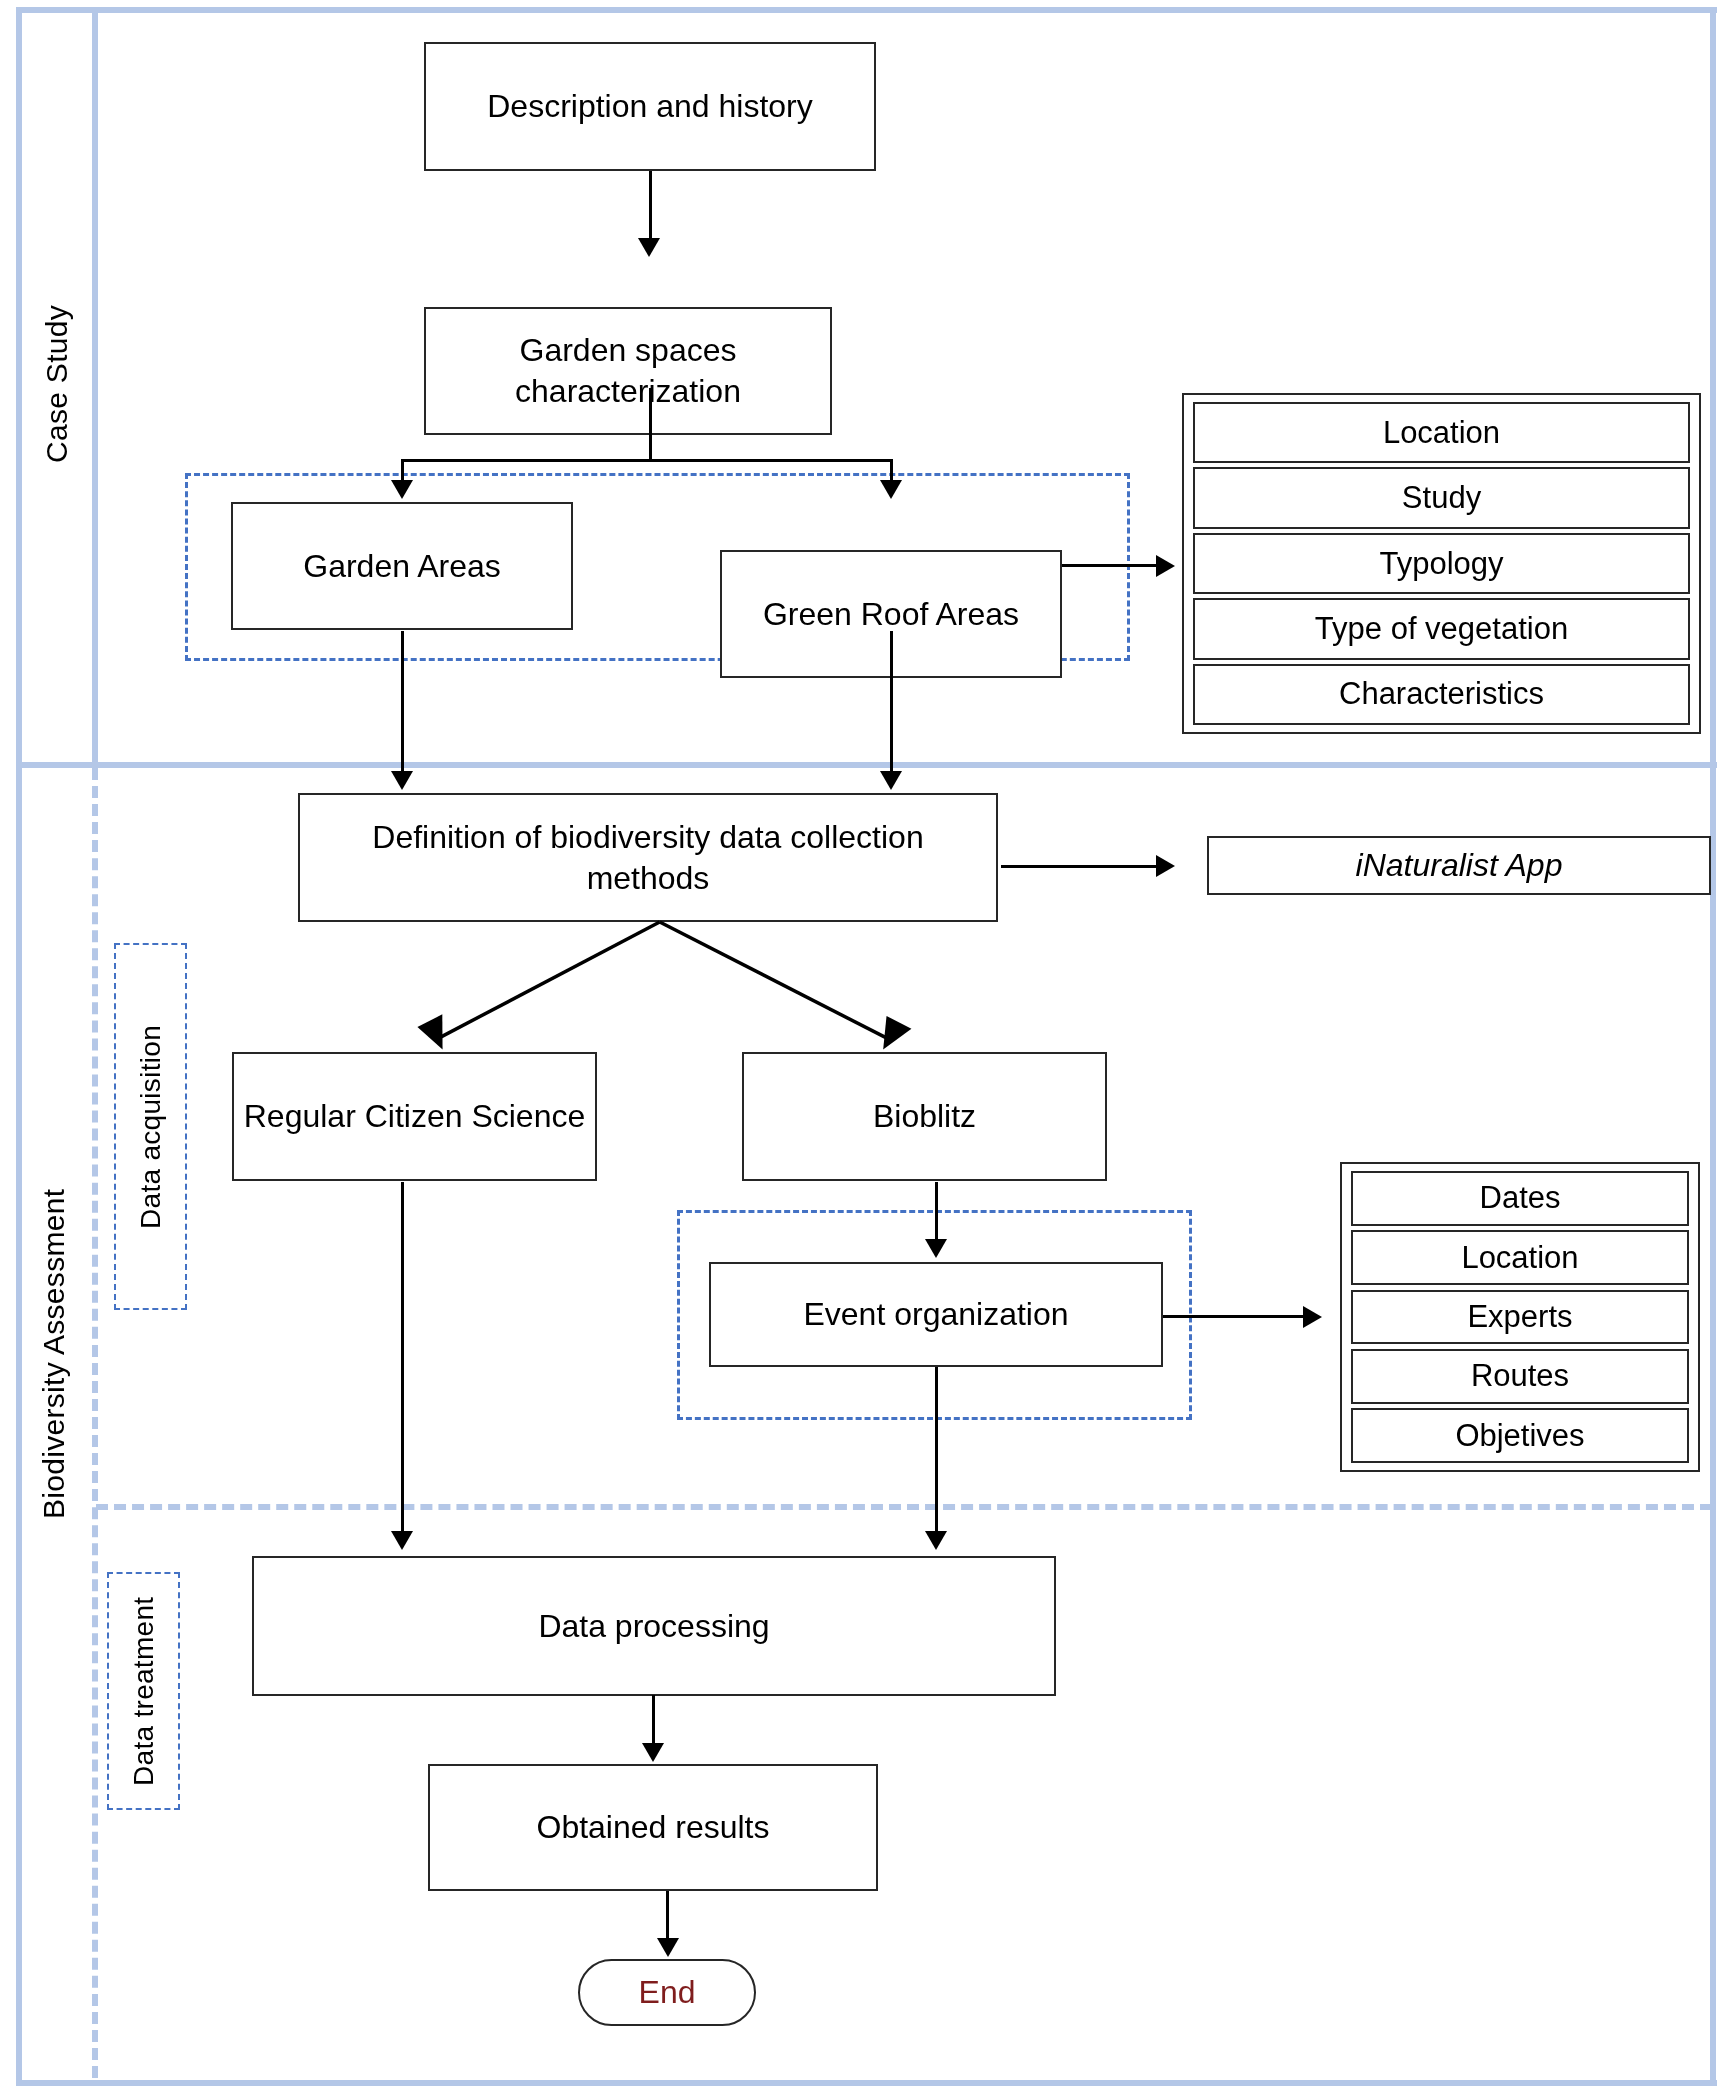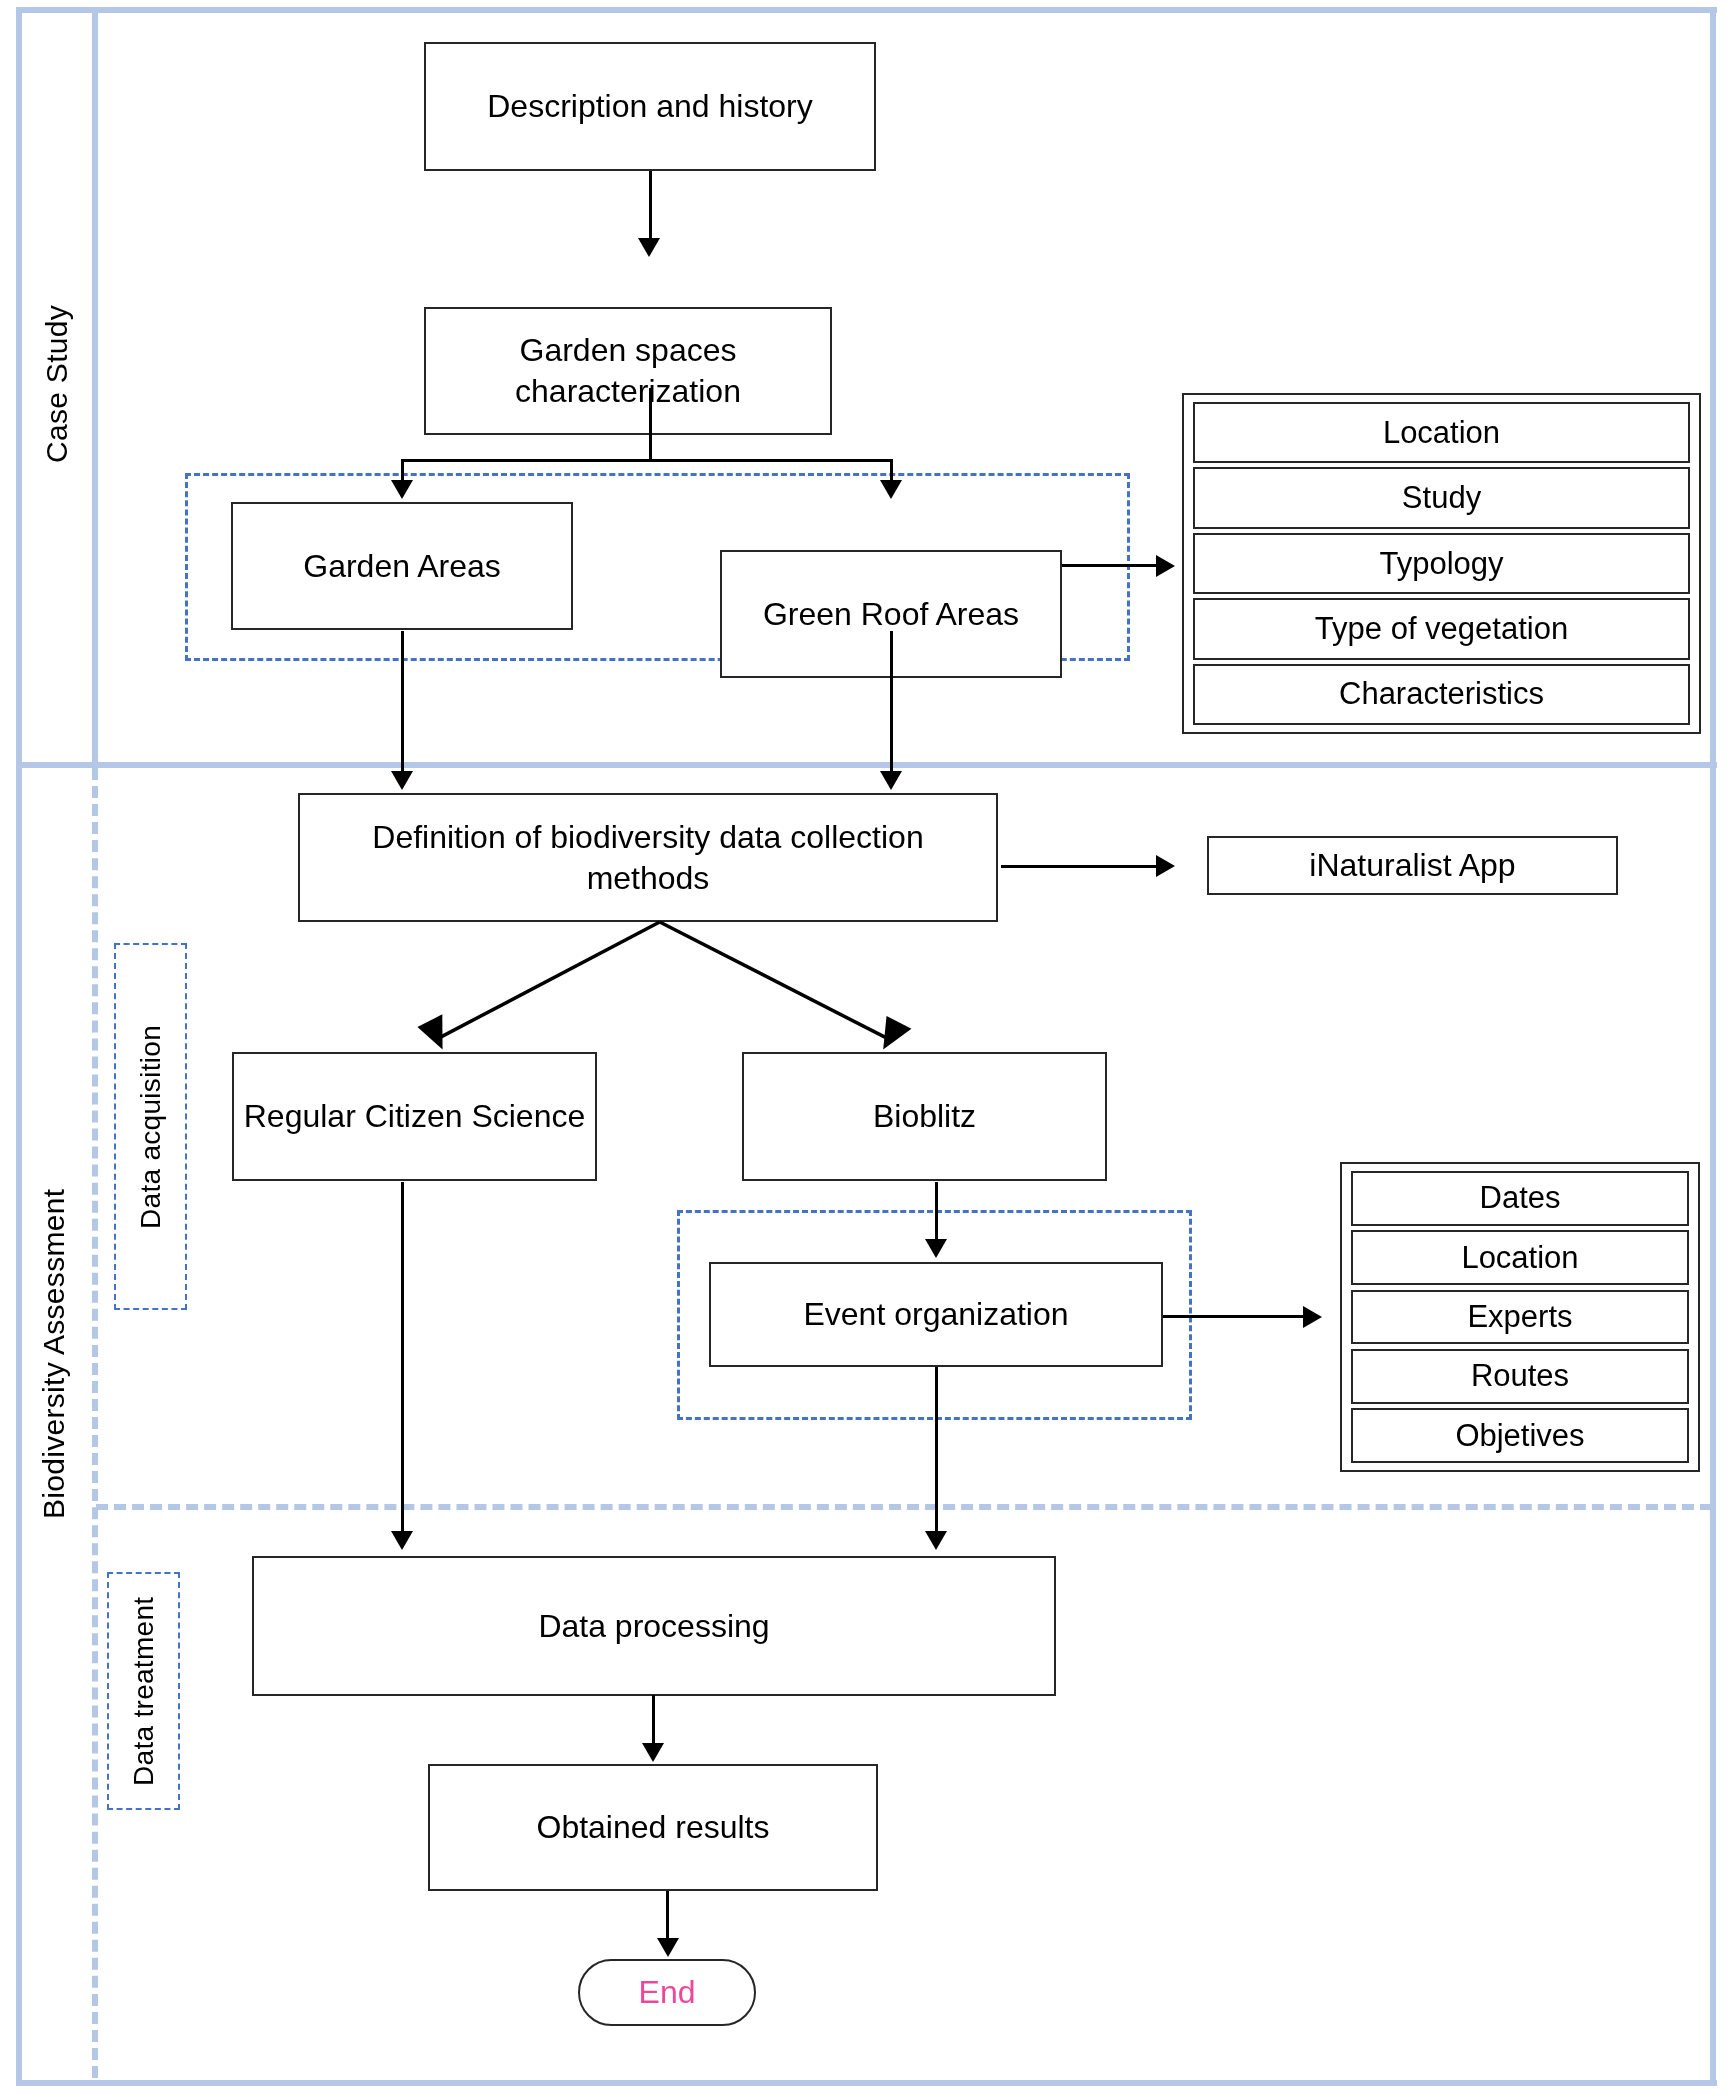--- a/index.html
+++ b/index.html
@@ -70,21 +70,21 @@
   
   .terminator {
     position: absolute;
     box-sizing: border-box;
     border: 2.6px solid #262626;
     background: #ffffff;
     border-radius: 873px;
     display: flex;
     align-items: center;
     justify-content: center;
-    color: #ec4899;
+    color: #7f1d1d;
     font-size: 32px;
   }
 
   
   .attr-group {
     position: absolute;
     box-sizing: border-box;
     border: 2.6px solid #262626;
     background: #ffffff;
     display: flex;
@@ -178,21 +178,21 @@
   <div class="node" style="left:424px; top:42px; width:452px; height:129px;">Description and history</div>
 
   <div class="node" style="left:424px; top:259px; width:408px; height:128px;margin-top:48px;">Garden spaces characterization</div>
 
   <div class="node" style="left:231px; top:502px; width:342px; height:128px;">Garden Areas</div>
 
   <div class="node" style="left:720px; top:502px; width:342px; height:128px;margin-top:48px;">Green Roof Areas</div>
 
   <div class="node" style="left:298px; top:793px; width:700px; height:129px;">Definition of biodiversity data collection methods</div>
 
-  <div class="node" style="left:1207px; top:836px; width:411px; height:59px;">iNaturalist App</div>
+  <div class="node" style="left:1207px; top:836px; width:504px; height:59px;font-style:italic;">iNaturalist App</div>
 
   <div class="node" style="left:232px; top:1052px; width:365px; height:129px;">Regular Citizen Science</div>
 
   <div class="node" style="left:742px; top:1052px; width:365px; height:129px;">Bioblitz</div>
 
   <div class="node" style="left:709px; top:1262px; width:454px; height:105px;">Event organization</div>
 
   <div class="node" style="left:252px; top:1556px; width:804px; height:140px;">Data processing</div>
 
   <div class="node" style="left:428px; top:1764px; width:450px; height:127px;">Obtained results</div>

